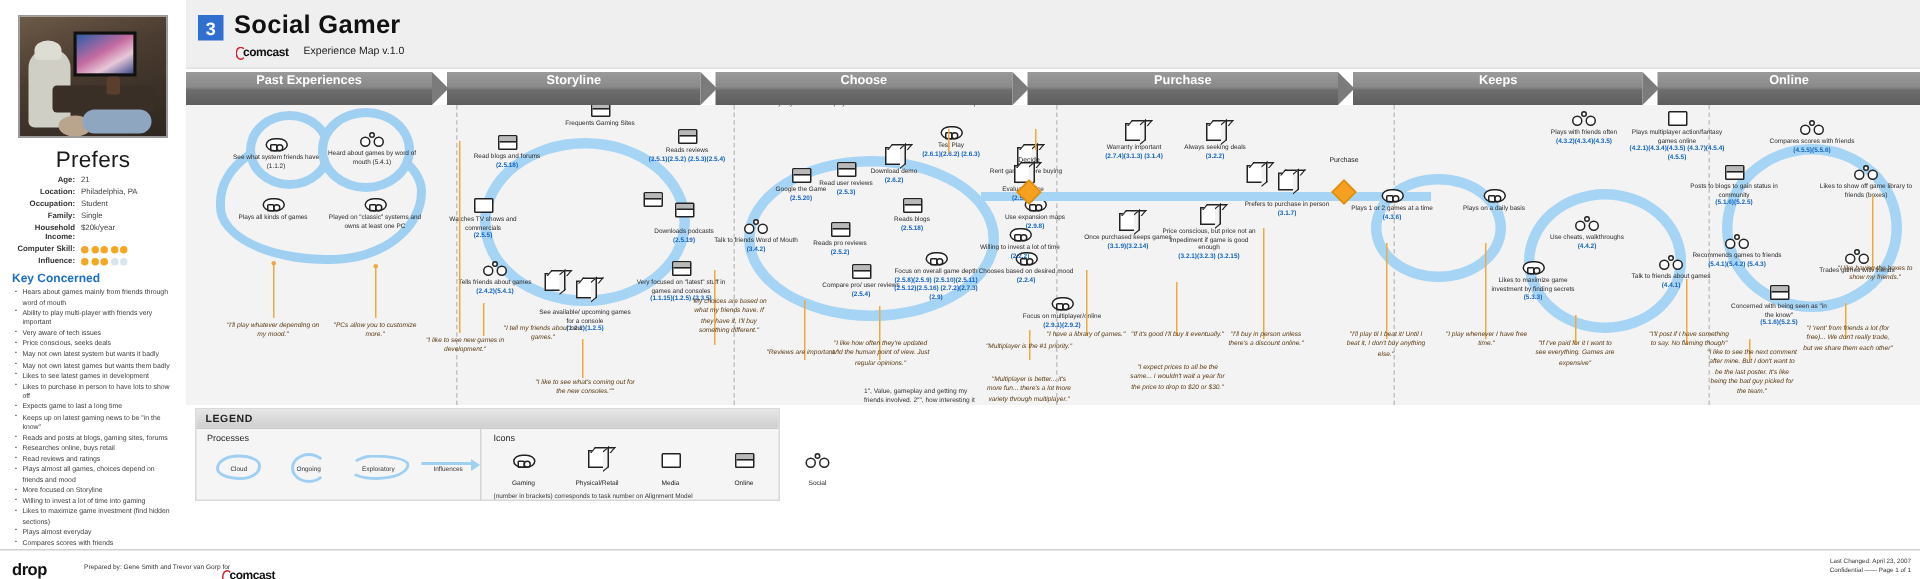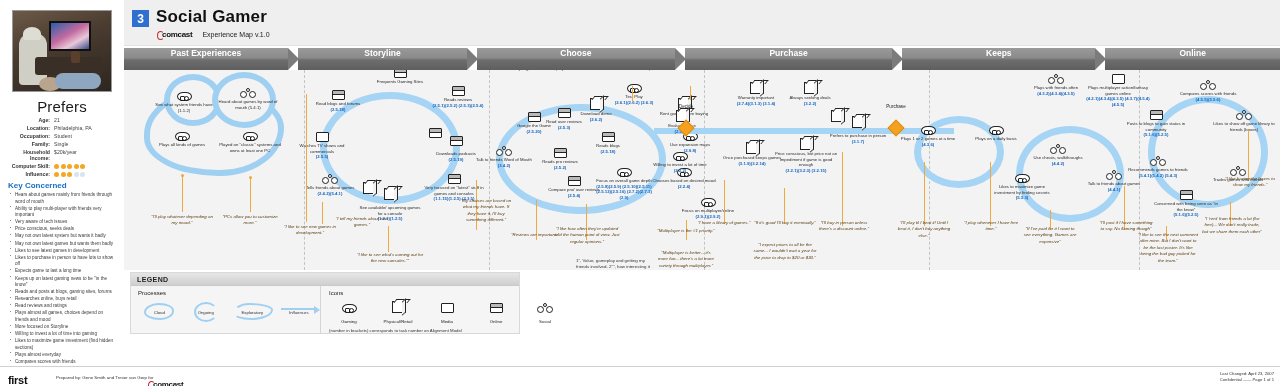--- a/index.html
+++ b/index.html
@@ -676,21 +676,21 @@
             <span class="cap">Social</span>
           </div>
         </div>
         <div id="legend-foot">(number in brackets) corresponds to task number on Alignment Model</div>
       </div>
     </div>
   </div>
 
   <div id="footer">
     <div id="nform">
-      <span class="n">first</span>
+      <span class="n">drop</span>
       
     </div>
     <div id="prepared">Prepared by: Gene Smith and Trevor van Gorp for</div>
     <div id="footer-comcast">
       <span class="comcast-logo">comcast</span>
     </div>
     <div id="footer-right">
       <div>Last Changed: April 23, 2007</div>
       <div>Confidential —— Page 1 of 1</div>
     </div>

